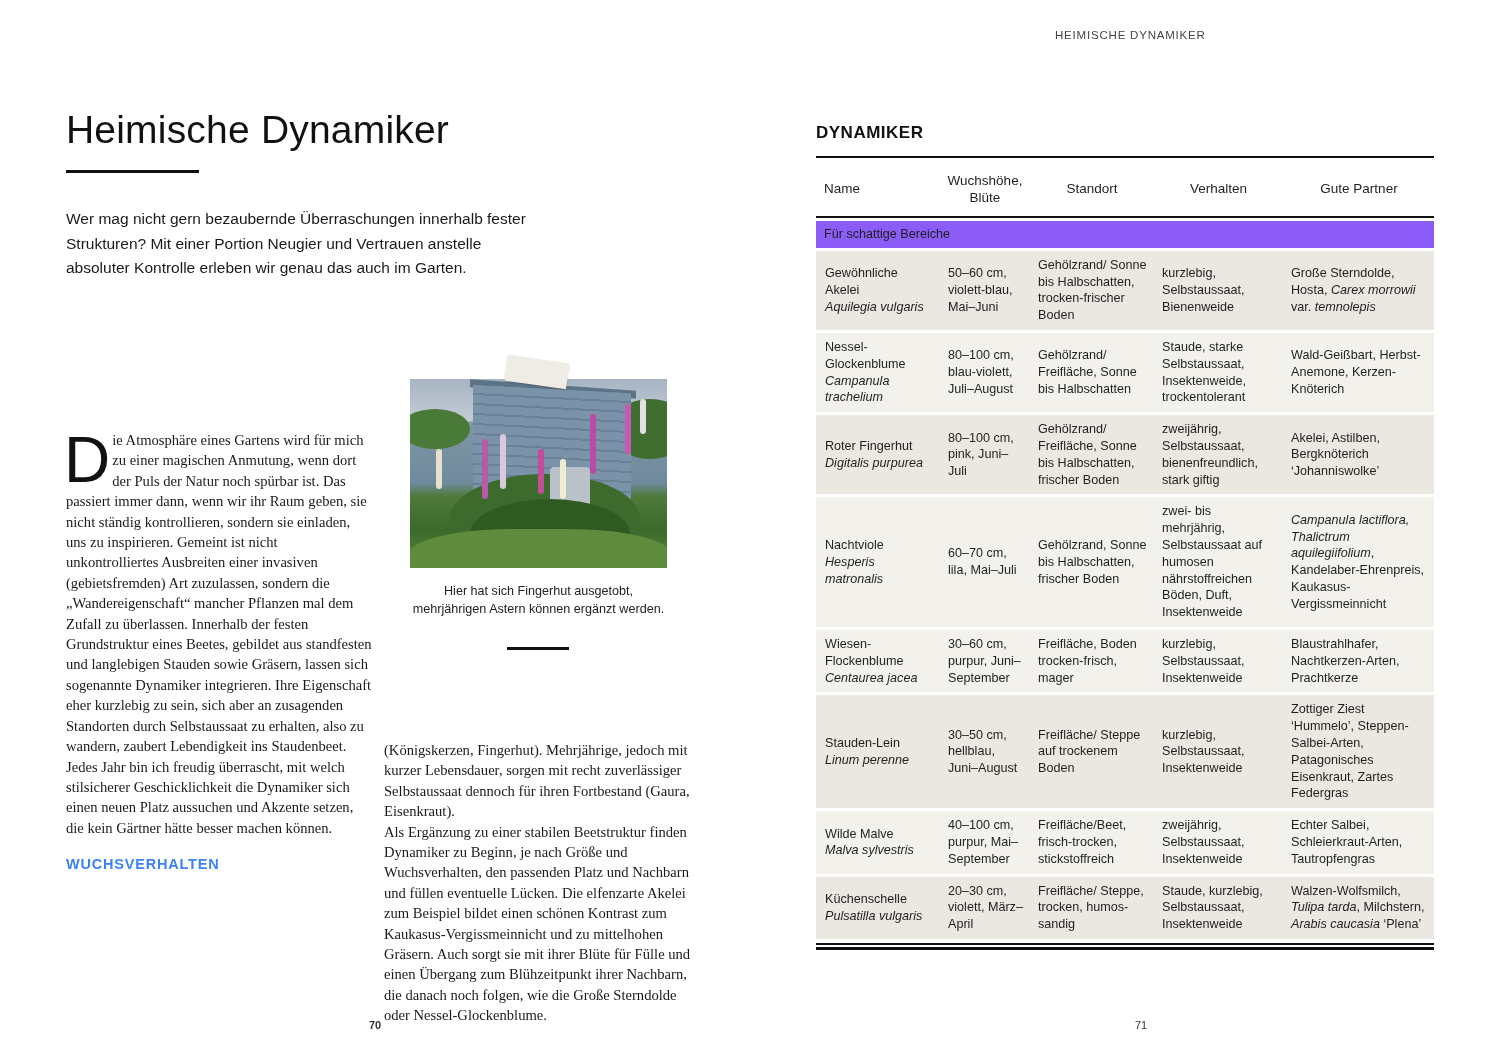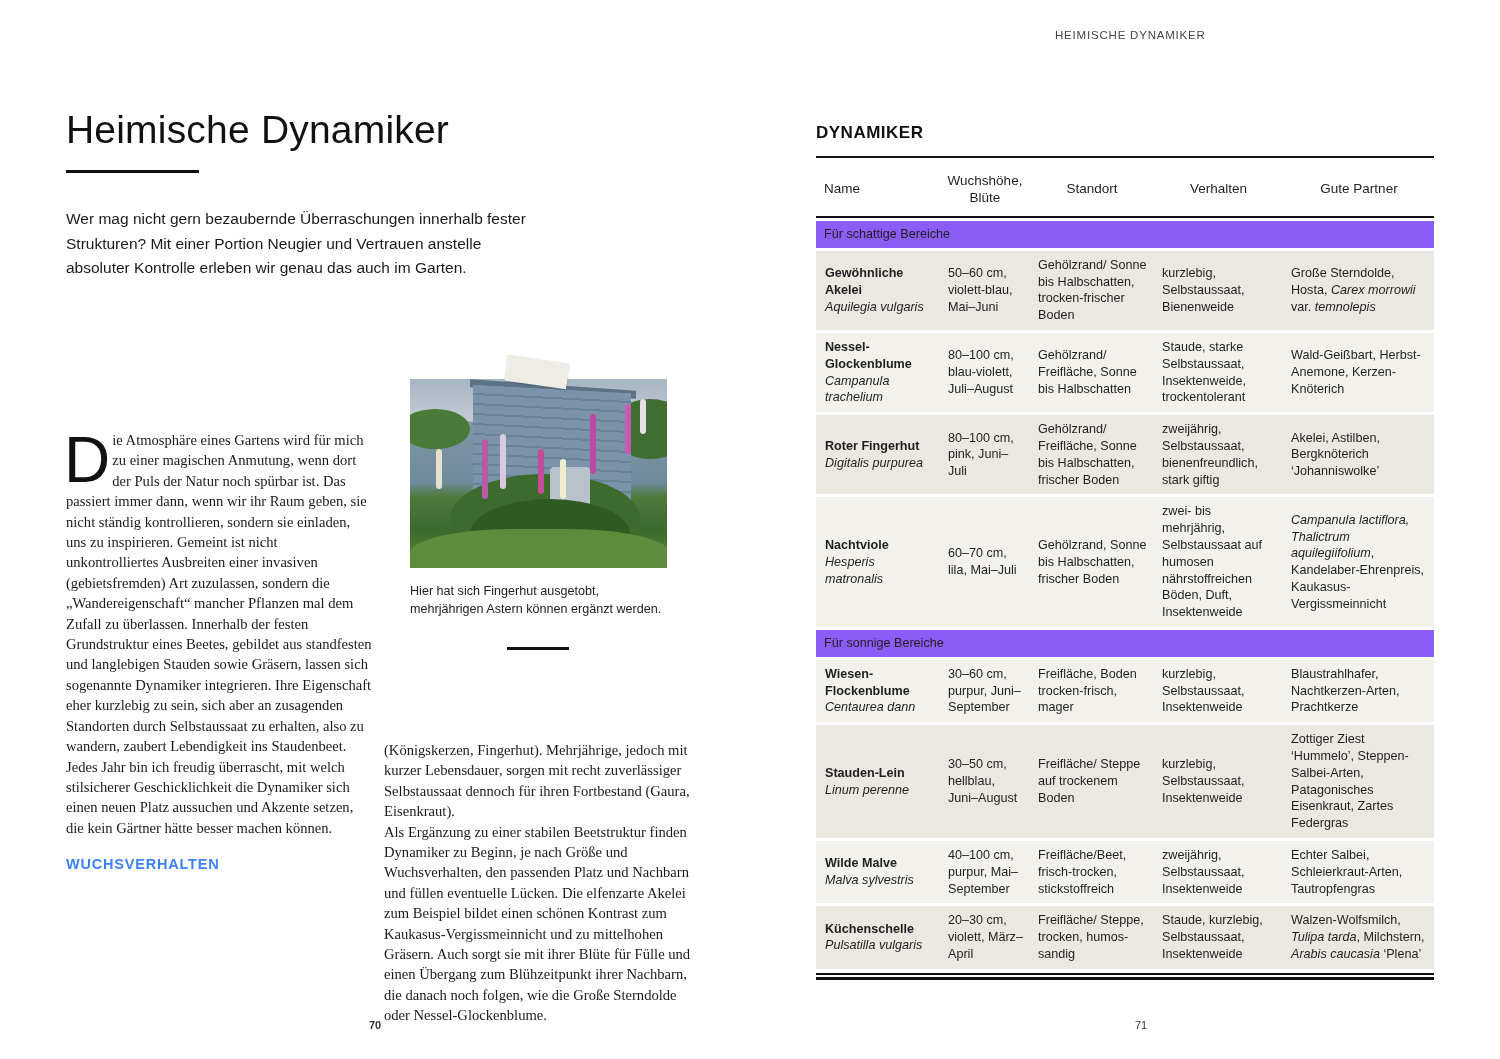--- a/index.html
+++ b/index.html
@@ -56,21 +56,21 @@
     }
     .shed-roof { position: absolute; left: 60px; top: 6px; width: 166px; height: 8px; background: #5c7386; transform: skewY(4deg); }
     .bush { position: absolute; border-radius: 50%; background: #3e6b2e; }
     .fox { position: absolute; width: 6px; border-radius: 3px; }
     .pot { position: absolute; left: 140px; top: 88px; width: 40px; height: 46px; background: #b9c2c8; border-radius: 4px 4px 10px 10px; }
     .tape {
       position: absolute; left: 96px; top: 0px; width: 62px; height: 26px; background: #efece6;
       transform: rotate(8deg); box-shadow: 0 1px 2px rgba(0,0,0,0.15);
     }
     .caption {
-      position: absolute; top: 223px; left: 0; width: 257px; 
+      position: absolute; top: 223px; left: 0; width: 257px; text-align: center;
       font-family: "Liberation Sans", sans-serif; font-size: 12.6px; line-height: 18px; color: #222;
     }
     .caption-rule { position: absolute; top: 288px; left: 97px; width: 62px; height: 3px; background: #111; }
 
     .page-number { position: absolute; top: 1015px; font-family: "Liberation Sans", sans-serif; font-size: 11px; color: #333; }
     .pn-left { left: 369px; font-weight: bold; }
     .pn-right { left: 370px; margin-left: 15px; }
 
     
     .table-title {
@@ -82,21 +82,21 @@
     .rule-top { height: 2px; background: #111; }
     thead th {
       font-weight: 400; font-size: 13.5px; line-height: 17px; text-align: center; padding: 10px 6px 10px 8px; vertical-align: middle;
       border-bottom: 2px solid #111; height: 57px;
     }
     thead th:first-child { text-align: left; }
     .group-row td { padding: 5px 8px 5px 8px; font-size: 12.6px; background: #8b5cf6; }
     tbody td { padding: 6px 6px 6px 9px; vertical-align: middle; }
     .row-dark td { background: #ebe7e1; }
     .row-light td { background: #f3f1ec; }
-    .plant-name { font-weight: 700; }
+    .plant-name { font-weight: 400; }
     .latin { font-style: italic; }
     .rule-bottom { height: 2px; background: #111; margin-top: 1px; }
     .rule-bottom2 { height: 3px; background: #111; margin-top: 2px; }
 
     col.c1 { width: 123px; } col.c2 { width: 90px; } col.c3 { width: 124px; } col.c4 { width: 129px; } col.c5 { width: 152px; }
   </style>
 </head>
 <body>
 
 <div class="page page-left">
@@ -202,27 +202,24 @@
           <tr class="row-light">
             <td>
               <div class="plant-name">Nachtviole</div>
               <div class="latin">Hesperis matronalis</div>
             </td>
             <td>60–70 cm, lila, Mai–Juli</td>
             <td>Gehölzrand, Sonne bis Halbschatten, frischer Boden</td>
             <td>zwei- bis mehrjährig, Selbstaussaat auf humosen nährstoffreichen Böden, Duft, Insektenweide</td>
             <td><i>Campanula lactiflora, Thalictrum aquilegiifolium</i>, Kandelaber-Ehrenpreis, Kaukasus-Vergissmeinnicht</td>
           </tr>
-          <tr class="group-row">
-            <td colspan="5">Für sonnige Bereiche</td>
-          </tr>
           <tr class="row-light">
             <td>
               <div class="plant-name">Wiesen-Flockenblume</div>
-              <div class="latin">Centaurea dann</div>
+              <div class="latin">Centaurea jacea</div>
             </td>
             <td>30–60 cm, purpur, Juni–September</td>
             <td>Freifläche, Boden trocken-frisch, mager</td>
             <td>kurzlebig, Selbstaussaat, Insektenweide</td>
             <td>Blaustrahlhafer, Nachtkerzen-Arten, Prachtkerze</td>
           </tr>
           <tr class="row-dark">
             <td>
               <div class="plant-name">Stauden-Lein</div>
               <div class="latin">Linum perenne</div>

